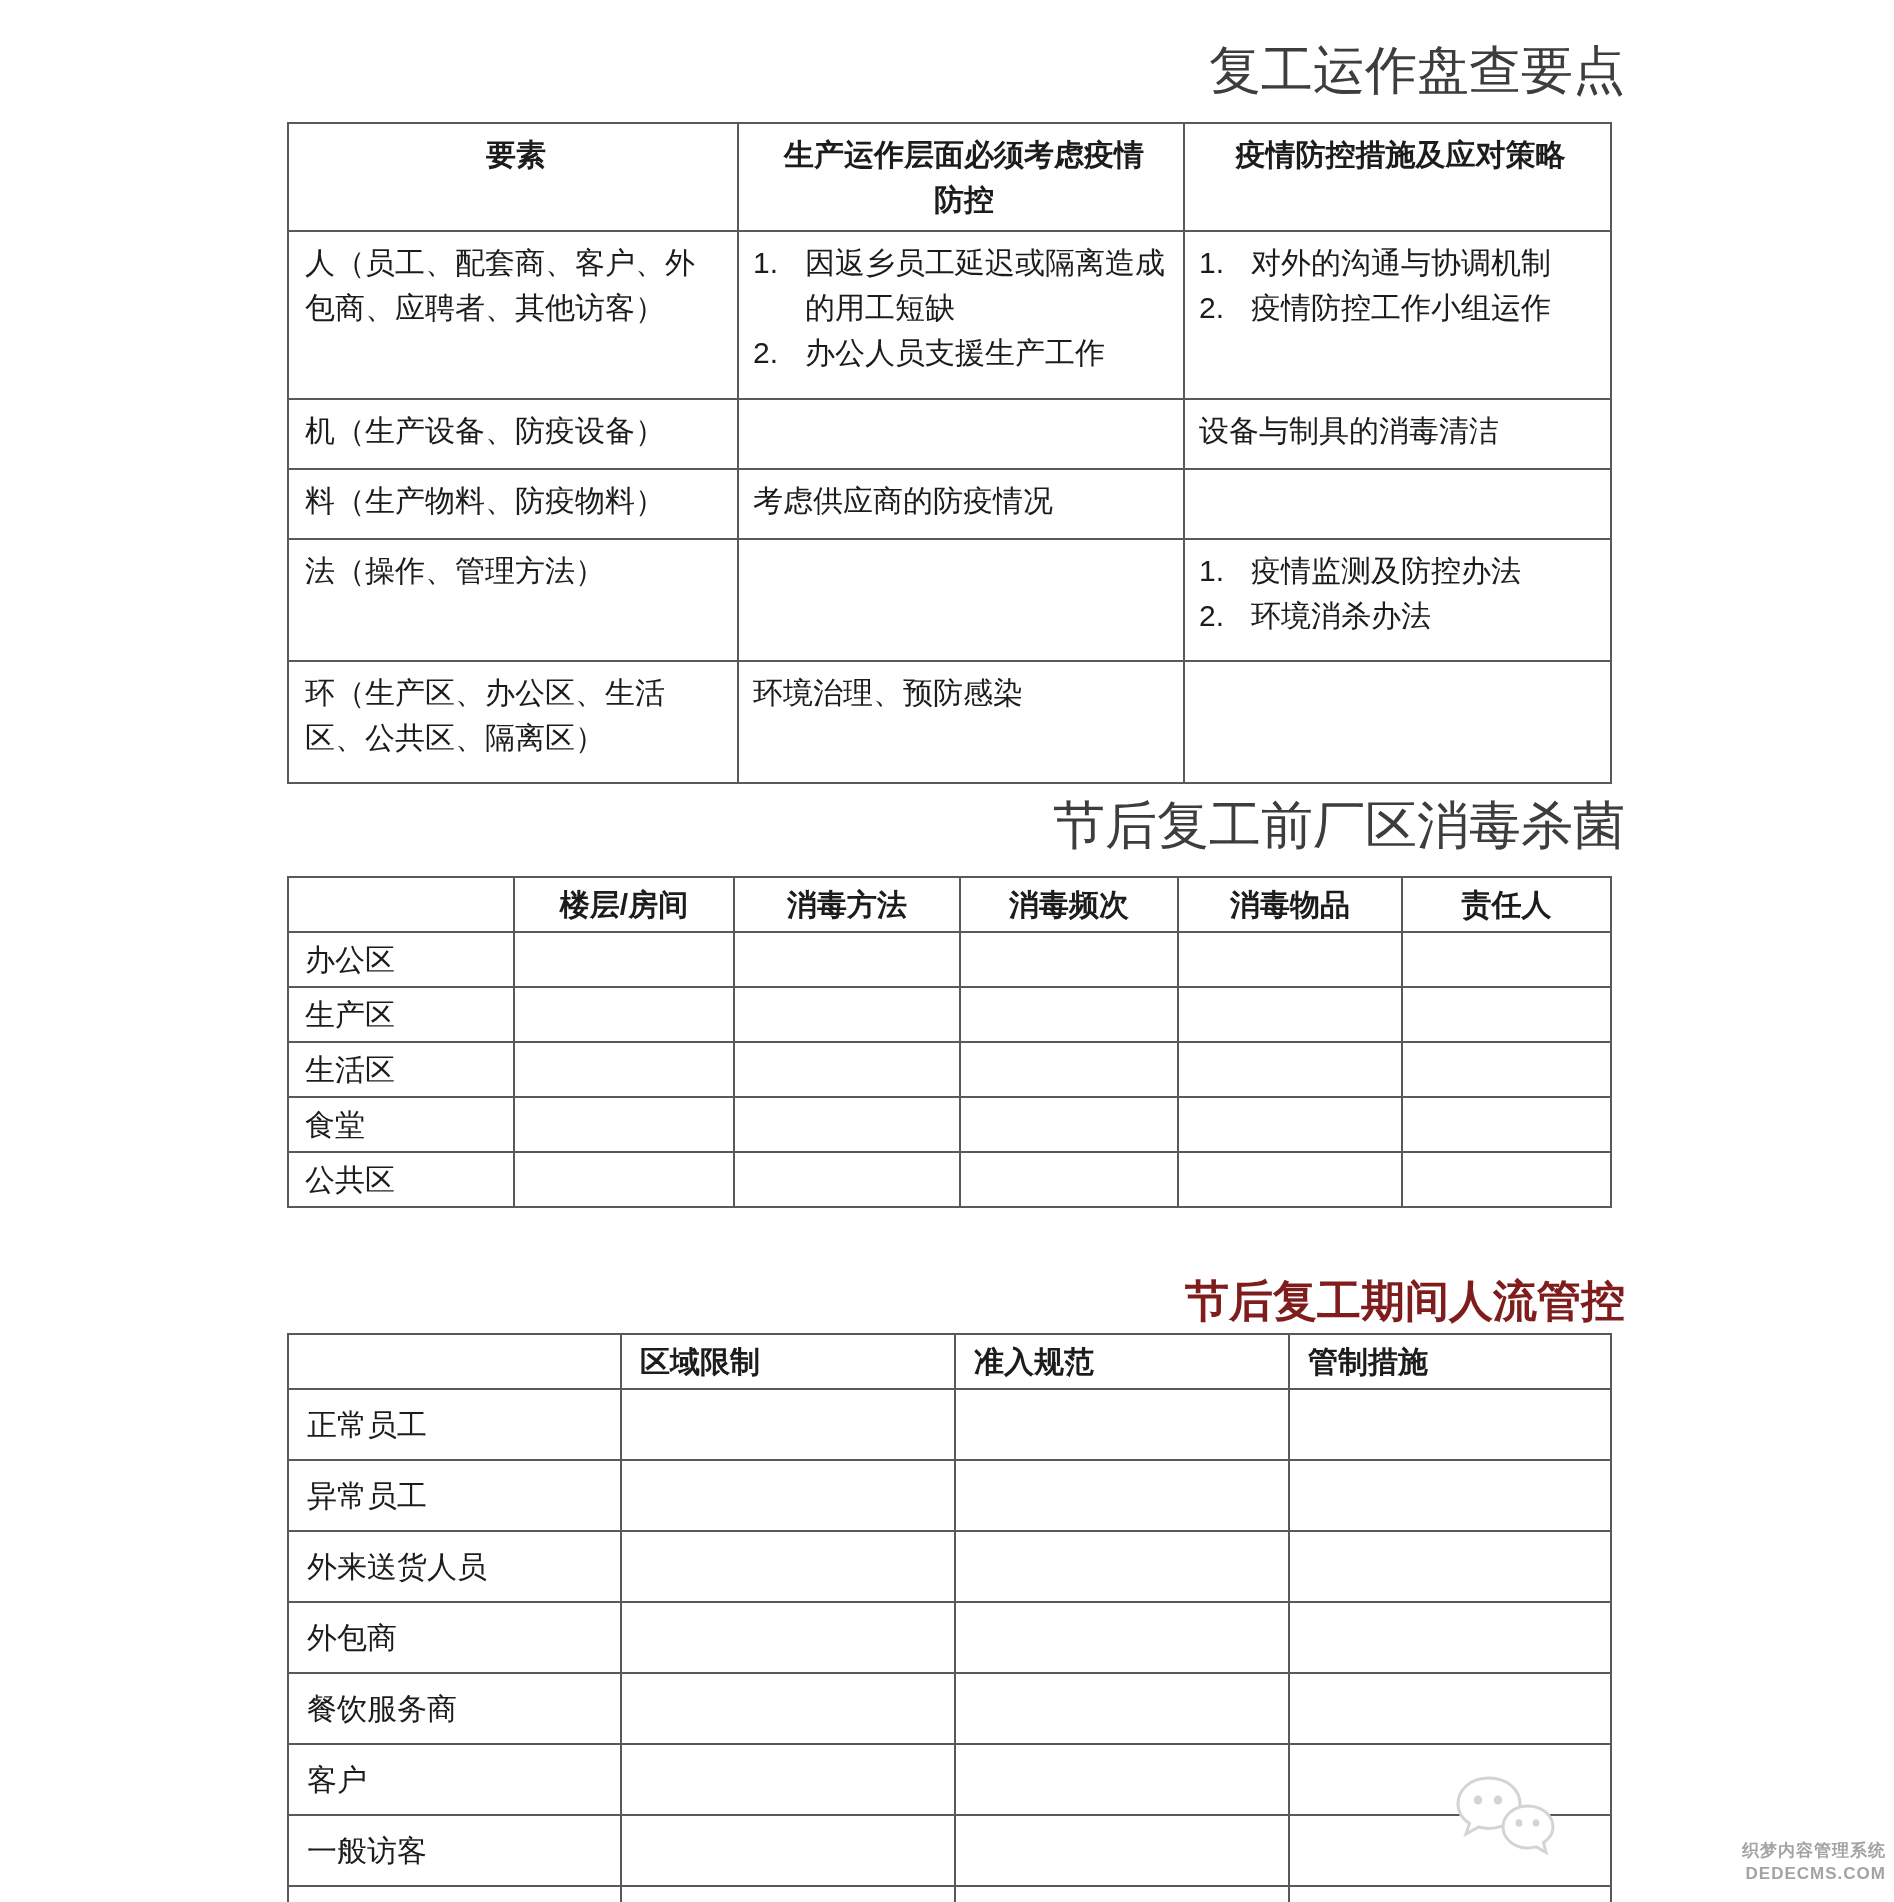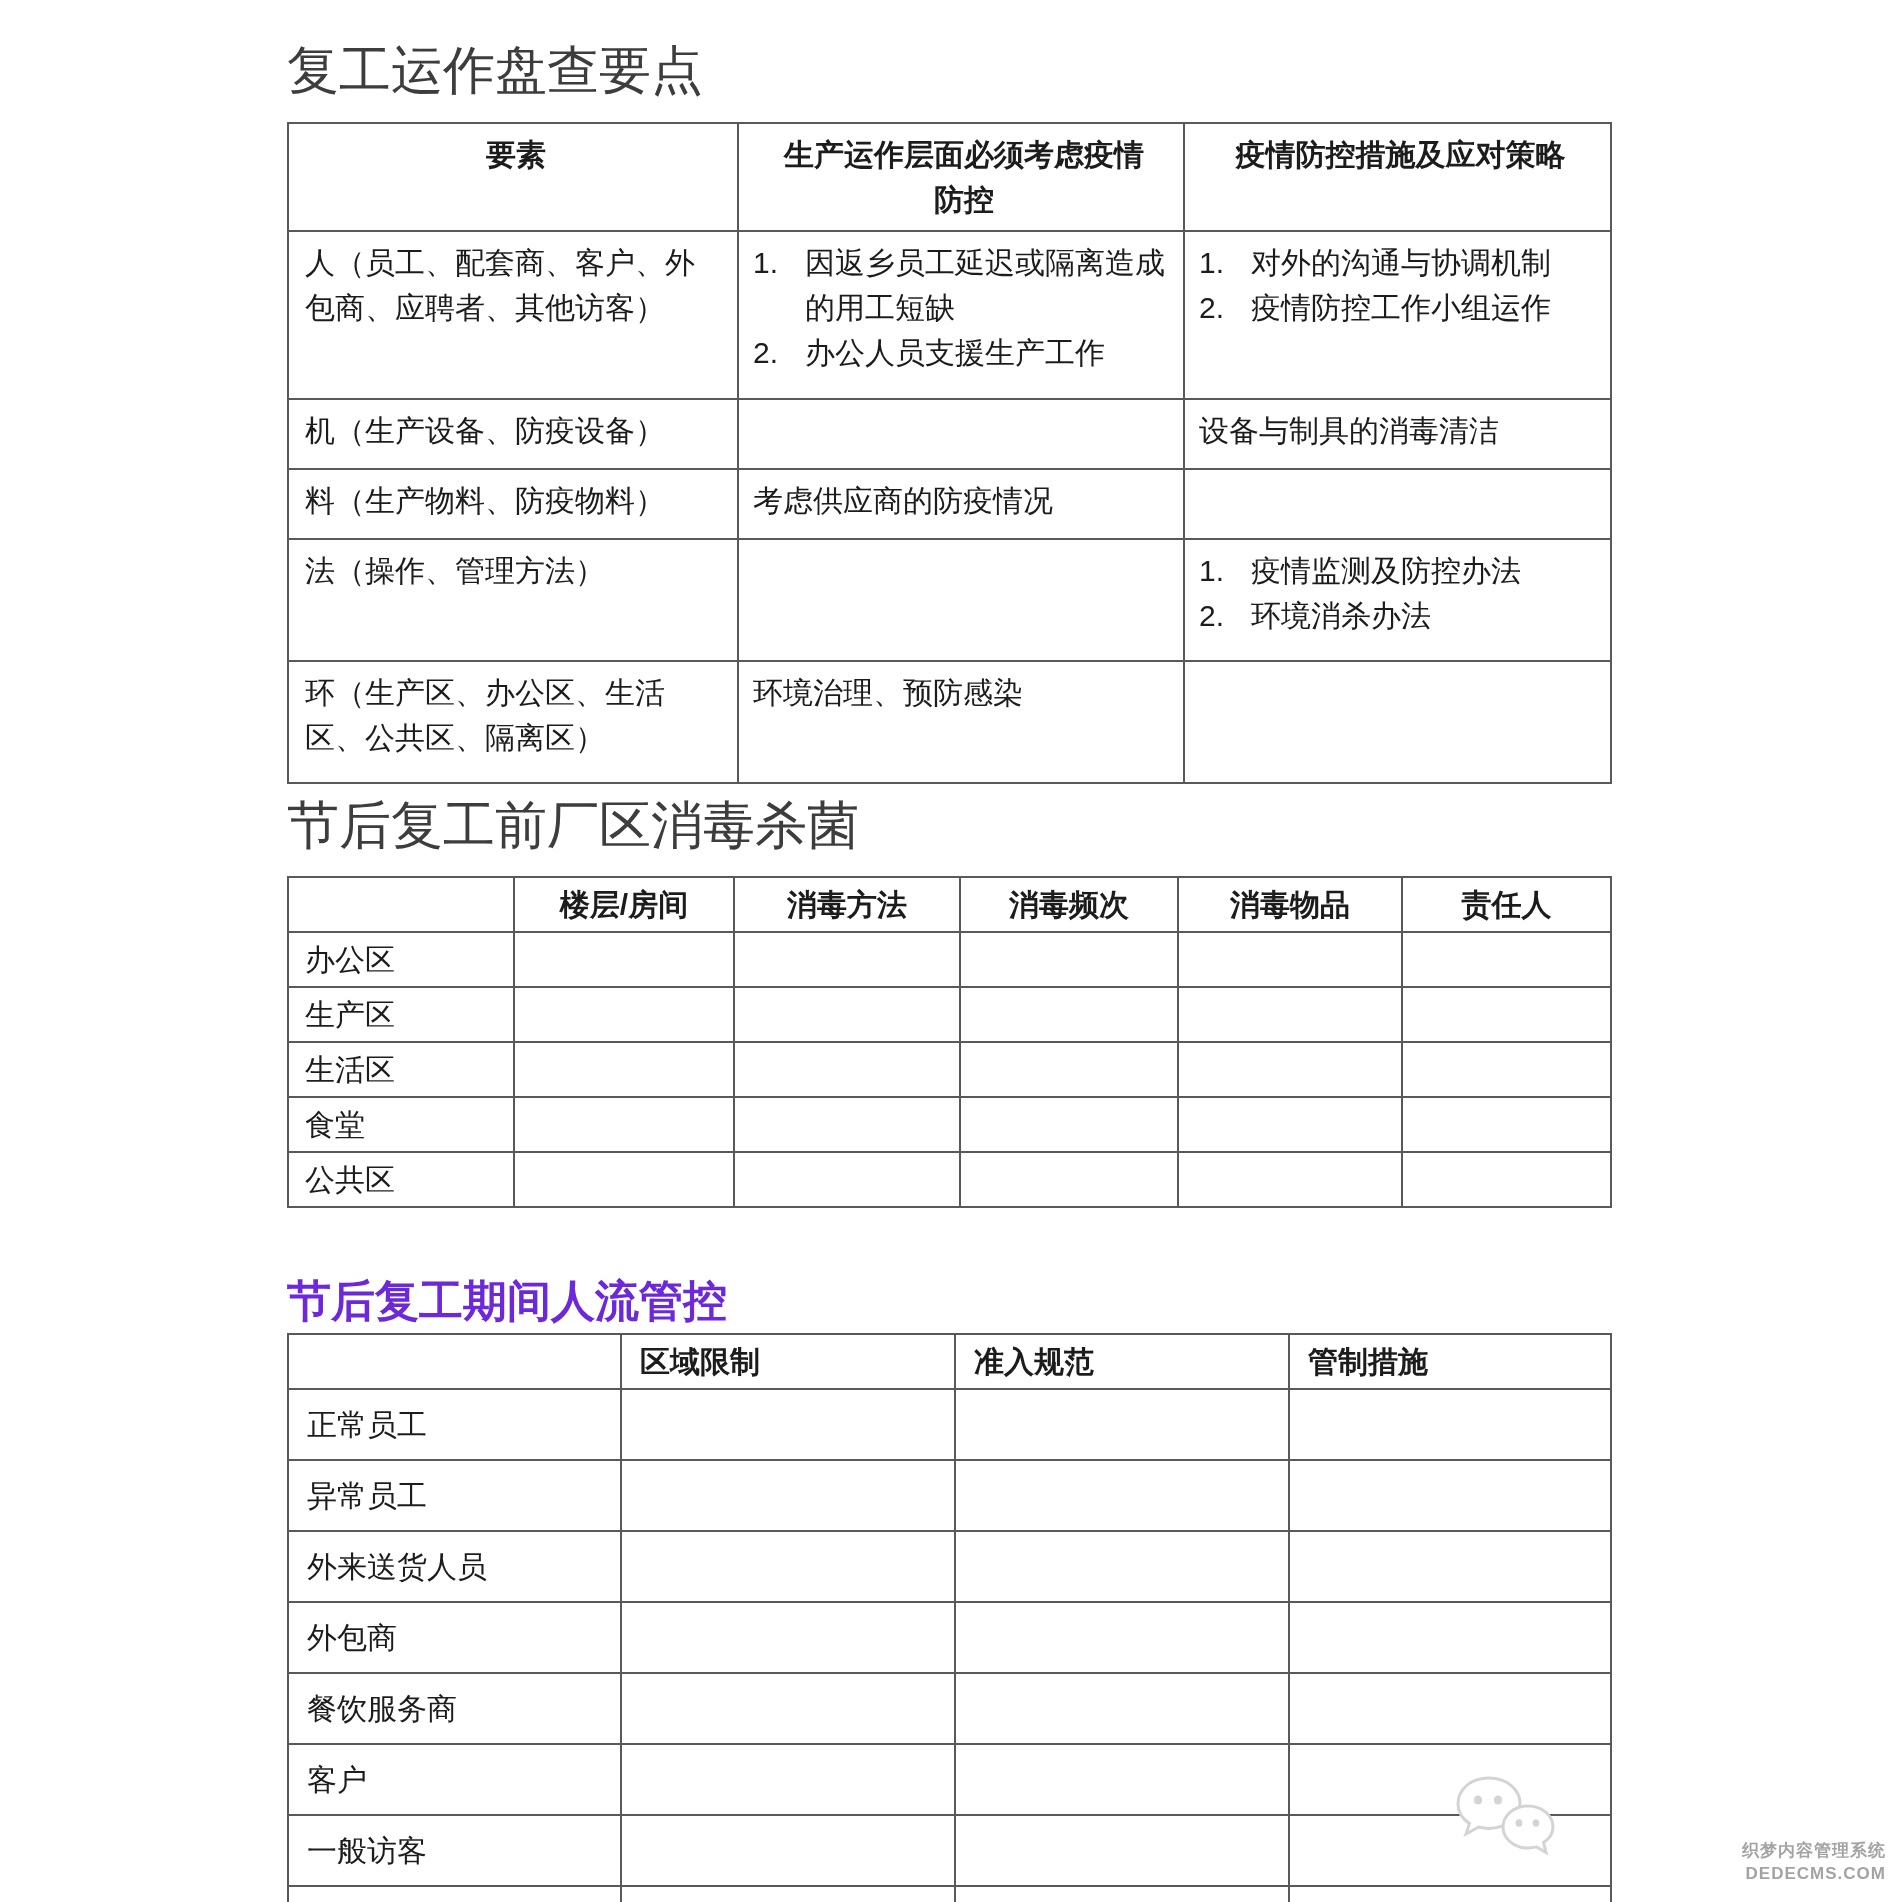--- a/index.html
+++ b/index.html
@@ -5,28 +5,28 @@
   html,body { margin:0; padding:0; background:#ffffff; }
   #page {
     position:relative;
     width:1894px; height:1902px;
     background:#ffffff;
     overflow:hidden;
     font-family:"Liberation Sans","DejaVu Sans",sans-serif;
     color:#1c1c1c;
   }
   .doc-title {
-    position:absolute; left:287px; width:1323px;
-    text-align:left;
+    position:absolute; left:302px; width:1323px;
+    text-align:right;
     font-size:52px; color:#3d3d3d;
     white-space:nowrap;
   }
   #title1 { top:36px; }
   #title2 { top:791px; }
-  #title3 { top:1272px; font-size:44px; font-weight:bold; color:#6d28d9; }
+  #title3 { top:1272px; font-size:44px; font-weight:bold; color:#7f1d1d; }
 
   table.sheet {
     position:absolute; left:287px; width:1323px;
     border-collapse:collapse; table-layout:fixed;
     background:transparent;
   }
   #table1 { top:122px; }
   #table2 { top:876px; }
   #table3 { top:1333px; }
 

